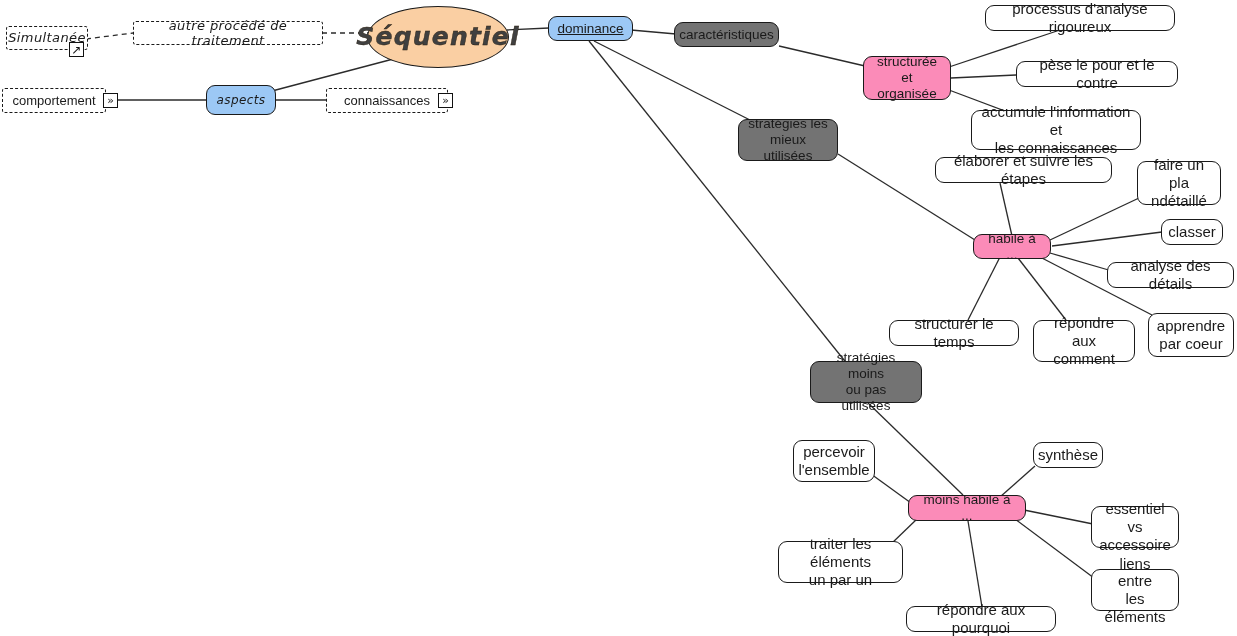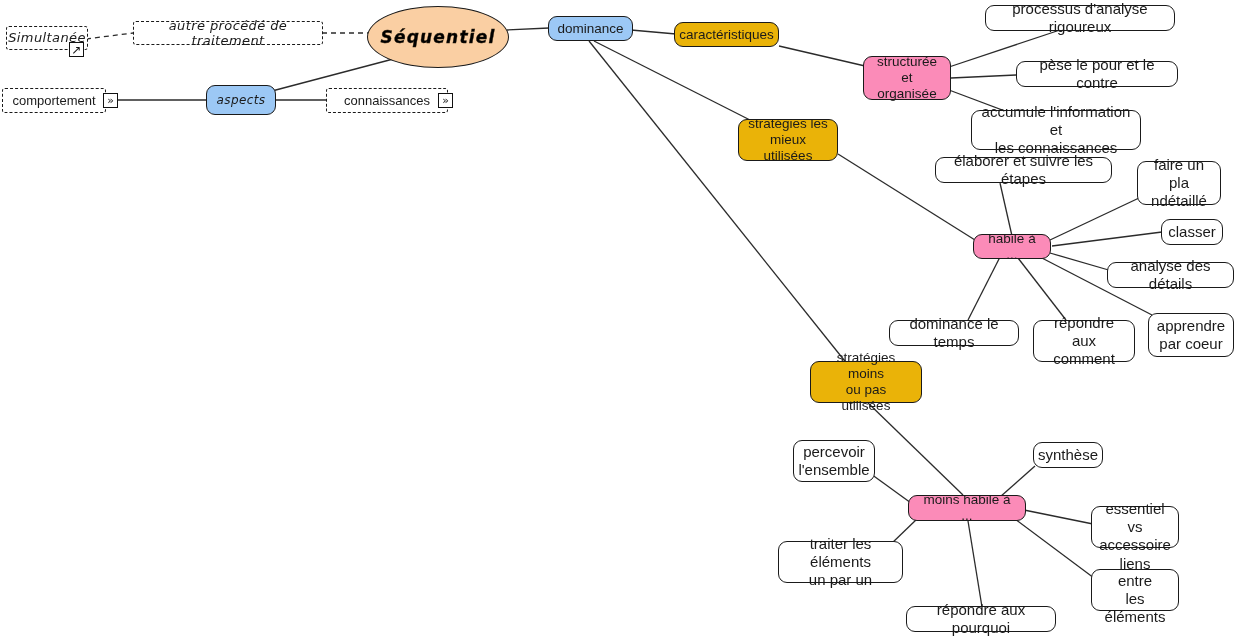--- a/index.html
+++ b/index.html
@@ -47,21 +47,21 @@
   }
 
   
   .node.fill {
     border: 1.4px solid #1a1a1a;
     border-radius: 9px;
     font-size: 13.5px;
     padding: 3px 9px;
   }
   .node.blue   { background: #9CC8F5; }
-  .node.purple { background: #eab308; }
+  .node.purple { background: #737373; }
   .node.pink   { background: #FB8BB8; }
 
   
   .node.dashed {
     background: #ffffff;
     border: 1.5px dashed #1a1a1a;
     border-radius: 3px;
     font-size: 13px;
     padding: 2px 8px;
   }
@@ -76,23 +76,23 @@
   
   .hand {
     font-family: "DejaVu Sans", sans-serif;
     font-style: italic;
     letter-spacing: 0.4px;
   }
   .hand-title {
     font-family: "DejaVu Sans", sans-serif;
     font-weight: bold;
     font-style: italic;
-    font-size: 17px;
+    font-size: 25px;
     letter-spacing: 1.2px;
-    color: #000000;
+    color: #404040;
     -webkit-text-stroke: 0.4px #2a1d0c;
   }
 
   
   .badge {
     position: absolute;
     box-sizing: border-box;
     width: 15px;
     height: 15px;
     border: 1.5px solid #111;
@@ -182,21 +182,21 @@
     <span class="hand" style="font-size:12px;">aspects</span>
   </div>
 
   <div class="node dashed" style="left:326px; top:88px; width:122px; height:25px;">
     <span>connaissances</span>
   </div>
   <div class="badge" style="left:438px; top:93px;">
     <span>»</span>
   </div>
 
-  <div class="node fill blue" style="left:548px; top:16px; width:85px; height:25px;">
+  <div class="node fill blue" style="left:548px; top:16px; width:85px; height:25px;text-decoration:underline;">
     <span>dominance</span>
   </div>
 
   <div class="node fill purple" style="left:674px; top:22px; width:105px; height:25px;">
     <span>caractéristiques</span>
   </div>
 
   <div class="node fill pink" style="left:863px; top:56px; width:88px; height:44px;">
     <span>structurée
 et organisée</span>
@@ -235,21 +235,21 @@
 
   <div class="node plain" style="left:1161px; top:219px; width:62px; height:26px;">
     <span>classer</span>
   </div>
 
   <div class="node plain" style="left:1107px; top:262px; width:127px; height:26px;">
     <span>analyse des détails</span>
   </div>
 
   <div class="node plain" style="left:889px; top:320px; width:130px; height:26px;">
-    <span>dominance le temps</span>
+    <span>structurer le temps</span>
   </div>
 
   <div class="node plain" style="left:1033px; top:320px; width:102px; height:42px;">
     <span>répondre aux
 comment</span>
   </div>
 
   <div class="node plain" style="left:1148px; top:313px; width:86px; height:44px;">
     <span>apprendre
 par coeur</span>

